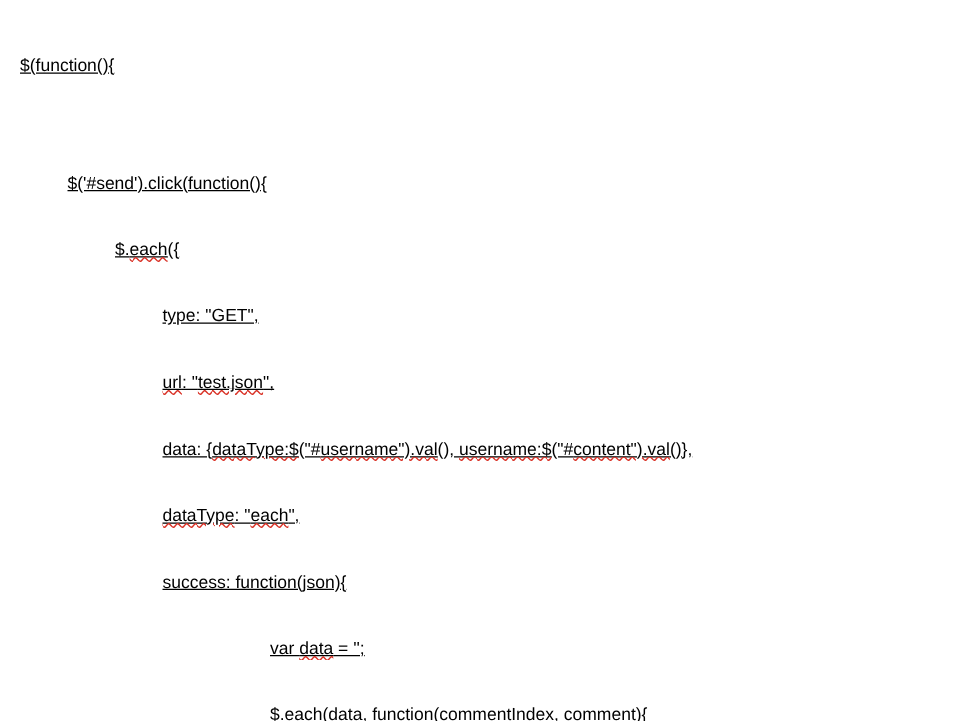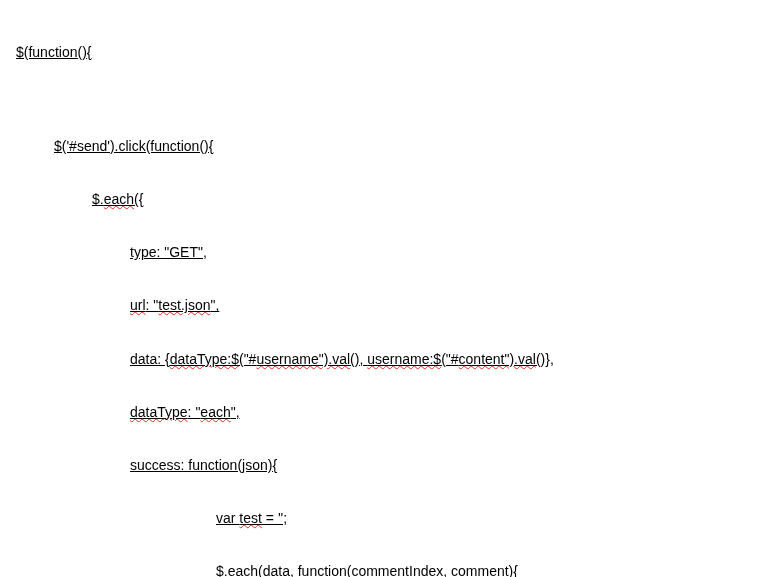--- a/index.html
+++ b/index.html
@@ -38,21 +38,21 @@
 
 <div class="code-block">
 <span class="line i0"><span>$(function(){</span></span>
 <span class="line i1"><span>$('#send').click(function(){</span></span>
 <span class="line i2"><span>$.</span><span class="spellerr">each</span><span>({</span></span>
 <span class="line i3"><span>type: "GET",</span></span>
 <span class="line i3"><span class="spellerr">url</span><span>: "</span><span class="spellerr">test.json</span><span>",</span></span>
 <span class="line i3"><span>data: {</span><span class="spellerr">dataType:$</span><span>("#</span><span class="spellerr">username").val</span><span>(), </span><span class="spellerr">username:$</span><span>("#</span><span class="spellerr">content").val</span><span>()},</span></span>
 <span class="line i3"><span class="spellerr">dataType</span><span>: "</span><span class="spellerr">each</span><span>",</span></span>
 <span class="line i3"><span>success: function(json){</span></span>
-<span class="line i4"><span>var </span><span class="spellerr">test</span><span> = '';</span></span>
+<span class="line i4"><span>var </span><span class="spellerr">data</span><span> = '';</span></span>
 <span class="line i4"><span>$.each(data, function(</span><span class="spellerr">commentIndex</span><span>, comment){</span></span>
 
 
 
 
 
 
 
 
 

